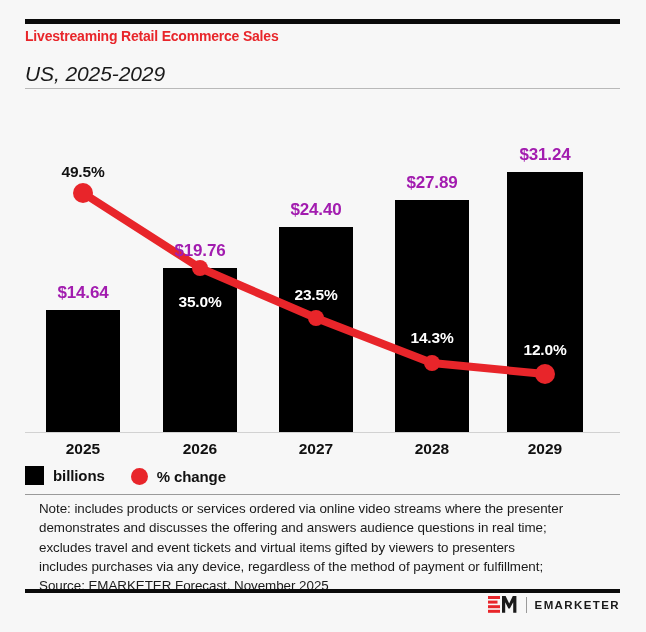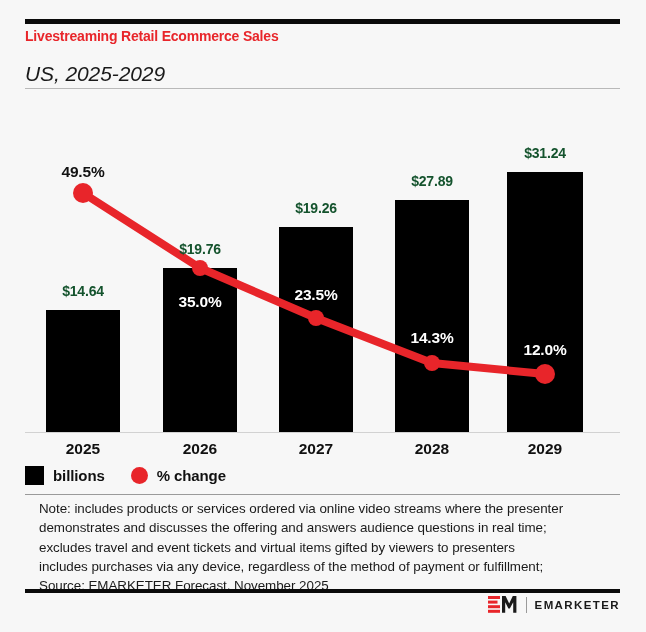--- a/index.html
+++ b/index.html
@@ -69,23 +69,23 @@
     width: 595px;
     height: 1px;
     background: #d2d2d2;
   }
   .bar {
     position: absolute;
     background: #000000;
   }
   .bar-value {
     position: absolute;
-    font-size: 14px;
-    font-weight: bold;
-    color: #14532d;
+    font-size: 17px;
+    font-weight: bold;
+    color: #a21caf;
     text-align: center;
     white-space: nowrap;
     letter-spacing: -0.2px;
   }
   .pct-label {
     position: absolute;
     font-size: 15.5px;
     font-weight: bold;
     text-align: center;
     white-space: nowrap;
@@ -109,21 +109,21 @@
     height: 632px;
     pointer-events: none;
   }
 
   
   .legend {
     position: absolute;
     left: 25px;
     top: 466px;
     display: flex;
-    align-items: center;
+    align-items: flex-end;
     gap: 26px;
   }
   .legend-item {
     display: flex;
     align-items: center;
     gap: 9px;
   }
   .swatch-square {
     width: 19px;
     height: 19px;
@@ -224,21 +224,21 @@
         <polyline points="83,193 200,268 316,318 432,363 545,374" fill="none" stroke="#e8252a" stroke-width="8" stroke-linecap="round" stroke-linejoin="round"></polyline>
         <circle cx="83" cy="193" r="10" fill="#e8252a"></circle>
         <circle cx="200" cy="268" r="8" fill="#e8252a"></circle>
         <circle cx="316" cy="318" r="8" fill="#e8252a"></circle>
         <circle cx="432" cy="363" r="8" fill="#e8252a"></circle>
         <circle cx="545" cy="374" r="10" fill="#e8252a"></circle>
       </svg>
     <div id="labels-layer">
         <div class="bar-value" style="left: 23px; top: 283px; width: 120px;">$14.64</div>
         <div class="bar-value" style="left: 140px; top: 241px; width: 120px;">$19.76</div>
-        <div class="bar-value" style="left: 256px; top: 200px; width: 120px;">$19.26</div>
+        <div class="bar-value" style="left: 256px; top: 200px; width: 120px;">$24.40</div>
         <div class="bar-value" style="left: 372px; top: 173px; width: 120px;">$27.89</div>
         <div class="bar-value" style="left: 485px; top: 145px; width: 120px;">$31.24</div>
         <div class="pct-label pct-on-light" style="left: 23px; top: 163px; width: 120px;">49.5%</div>
         <div class="pct-label pct-on-dark" style="left: 140px; top: 293px; width: 120px;">35.0%</div>
         <div class="pct-label pct-on-dark" style="left: 256px; top: 286px; width: 120px;">23.5%</div>
         <div class="pct-label pct-on-dark" style="left: 372px; top: 329px; width: 120px;">14.3%</div>
         <div class="pct-label pct-on-dark" style="left: 485px; top: 341px; width: 120px;">12.0%</div>
       </div>
     <div id="xaxis-layer">
         <div class="x-label" style="left: 33px; top: 440px; width: 100px;">2025</div>

